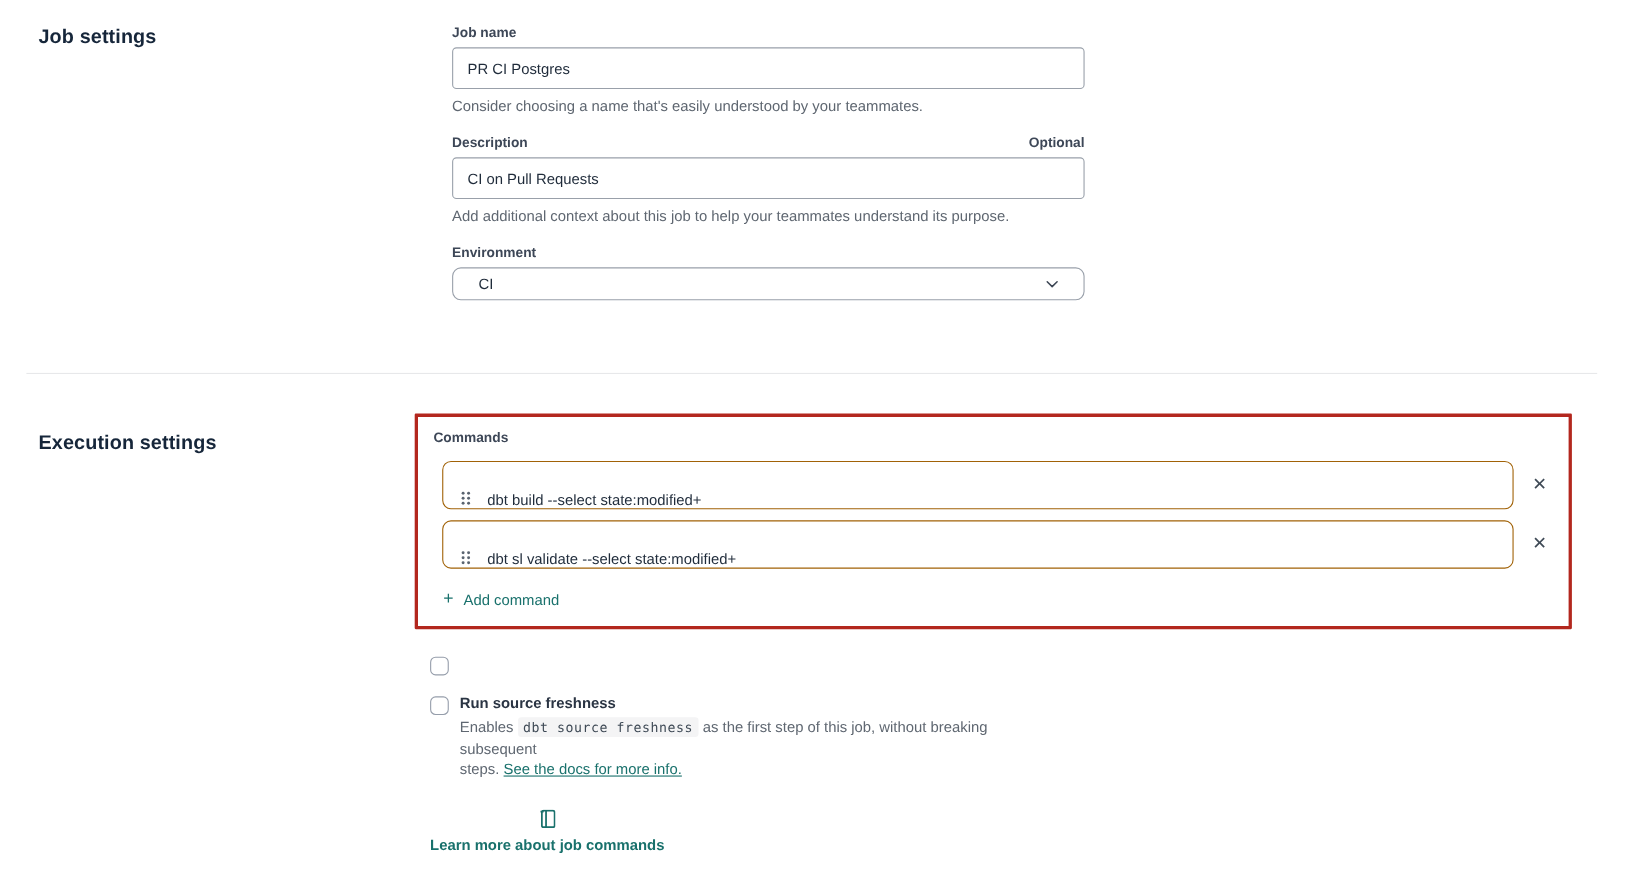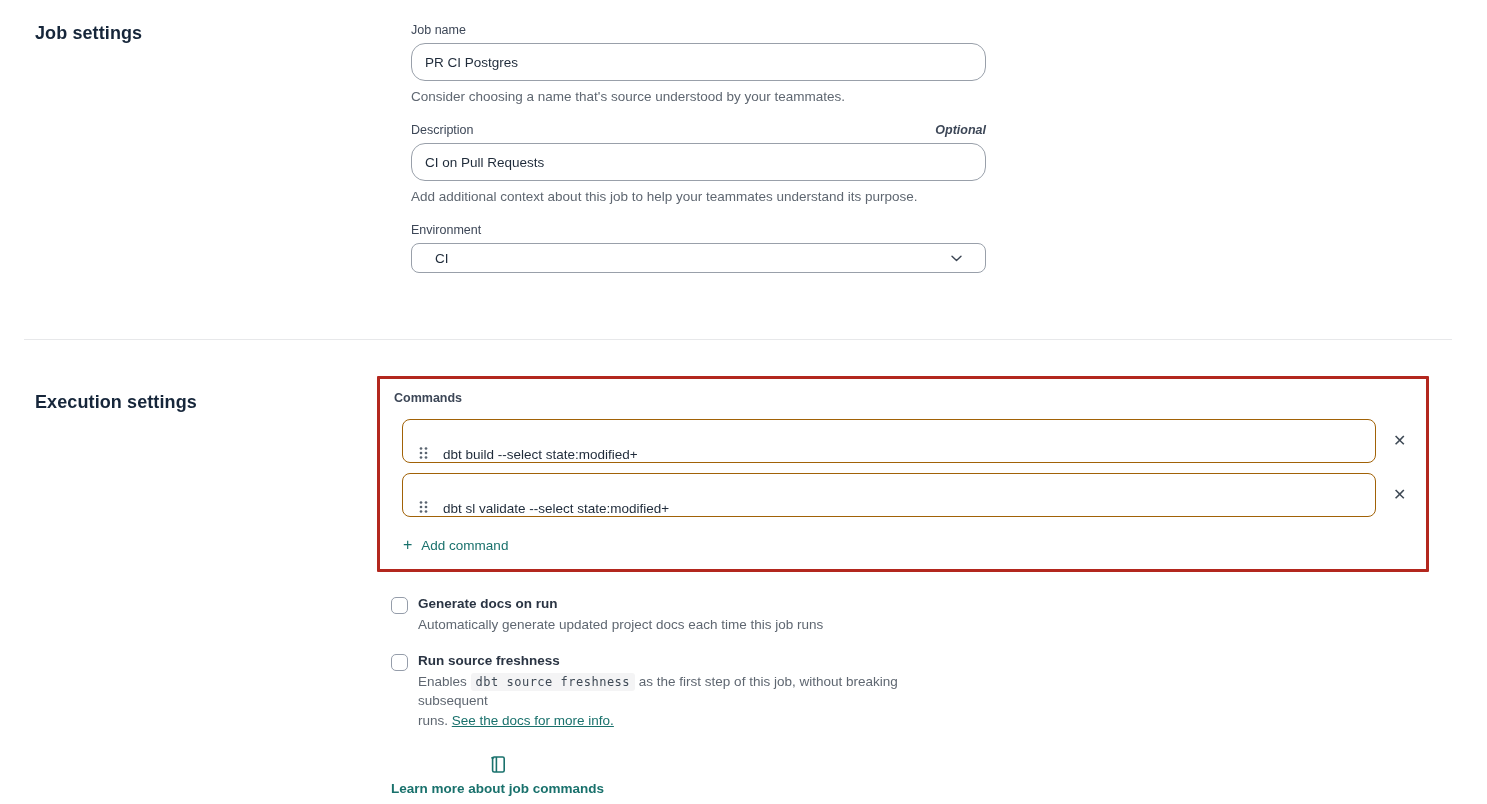--- a/index.html
+++ b/index.html
@@ -17,24 +17,24 @@
   .left-col { width:342px; flex-shrink:0; }
   .section-heading {
     font-size:18px; font-weight:700; color:#16263a; letter-spacing:0.1px;
   }
   .sec2 .section-heading { padding-top:16px; }
 
   .form-col { width:575px; }
 
   .field-group { margin-bottom:19px; }
   .field-label-row { display:flex; justify-content:space-between; align-items:baseline; margin-bottom:6px; }
-  .field-label { font-size:12.5px; font-weight:400; color:#3d4757; }
-  .optional-tag { font-size:12.5px; font-weight:700; color:#3d4757;font-style:italic; }
+  .field-label { font-size:12.5px; font-weight:700; color:#3d4757; }
+  .optional-tag { font-size:12.5px; font-weight:700; color:#3d4757; }
   .text-input {
-    width:100%; height:38px; border:1px solid #99a0aa; border-radius:14px;
+    width:100%; height:38px; border:1px solid #99a0aa; border-radius:4px;
     padding:0 13px; font-size:13.5px; color:#1f2b3a; background:#fff; outline:none;
     font-family:"Liberation Sans", sans-serif;
   }
   .helper-text { margin-top:8px; font-size:13.5px; color:#5f6771; }
 
   .select-box {
     width:100%; height:30px; border:1px solid #99a0aa; border-radius:8px;
     padding:0 23px; font-size:13.5px; color:#1f2b3a; background:#fff;
     display:flex; align-items:center; justify-content:space-between; cursor:pointer;
   }
@@ -99,21 +99,21 @@
     <div class="left-col">
       <h2 class="section-heading">Job settings</h2>
     </div>
     <div class="form-col">
 
       <div class="field-group">
         <div class="field-label-row">
           <label class="field-label">Job name</label>
         </div>
         <input class="text-input" type="text" value="PR CI Postgres" style="">
-        <div class="helper-text">Consider choosing a name that's source understood by your teammates.</div>
+        <div class="helper-text">Consider choosing a name that's easily understood by your teammates.</div>
       </div>
 
       <div class="field-group">
         <div class="field-label-row">
           <label class="field-label">Description</label>
           <span class="optional-tag">Optional</span>
         </div>
         <input class="text-input" type="text" value="CI on Pull Requests" style="">
         <div class="helper-text">Add additional context about this job to help your teammates understand its purpose.</div>
       </div>
@@ -189,38 +189,34 @@
         </div>
 
         <button class="add-command">
           <span class="plus-glyph">+</span>
           <span>Add command</span>
         </button>
       </div>
 
       <div class="checkbox-group">
         <span class="checkbox"></span>
-        <div class="checkbox-body">
-          <div class="checkbox-title">Generate docs on run</div>
-          <div class="checkbox-desc">Automatically generate updated project docs each time this job runs</div>
-        </div>
       </div>
 
       <div class="checkbox-group second">
         <span class="checkbox"></span>
         <div class="checkbox-body">
           <div class="checkbox-title">Run source freshness</div>
           <div class="checkbox-desc">
             <div>
               <span>Enables</span>
               <span class="inline-code">dbt source freshness</span>
               <span>as the first step of this job, without breaking subsequent</span>
             </div>
             <div>
-              <span>runs.</span>
+              <span>steps.</span>
               <a class="docs-link">See the docs for more info.</a>
             </div>
           </div>
         </div>
       </div>
 
       <button class="learn-more">
         <span style="display:inline-flex;">
           <svg width="14" height="17" viewBox="0 0 14 17" fill="none">
             <rect x="1.6" y="1" width="11.6" height="15" rx="1.6" stroke="#19716c" stroke-width="1.6"></rect>

